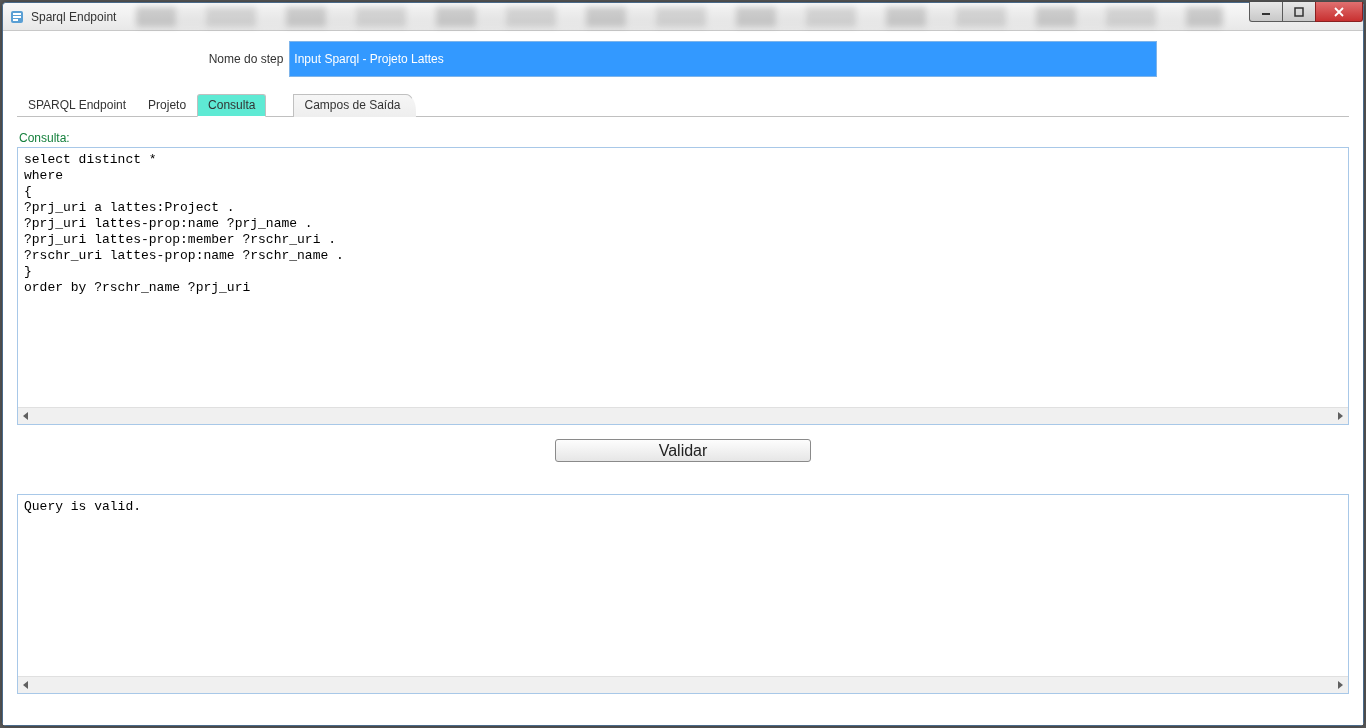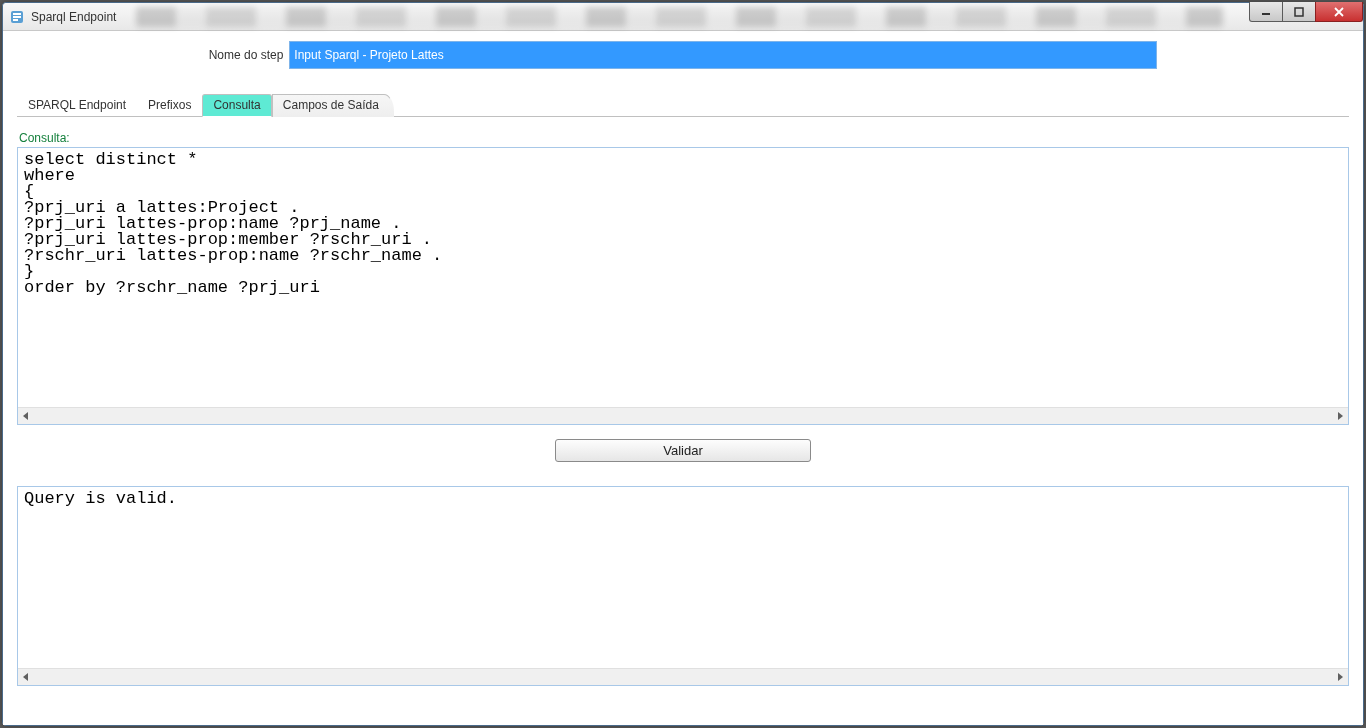--- a/index.html
+++ b/index.html
@@ -75,31 +75,31 @@
     flex: 1;
     padding: 10px 14px;
     display: flex;
     flex-direction: column;
     background: #fff;
   }
   .step-row {
     display: flex;
     align-items: center;
     justify-content: center;
-    margin-bottom: 24px;
+    margin-bottom: 16px;
   }
   .step-label {
     color: #333;
     margin-right: 6px;
   }
   .step-input {
     flex: 0 0 868px;
-    height: 28px;
+    height: 20px;
     border: 1px solid #7eb4ea;
-    padding: 9px 4px;
+    padding: 17px 4px;
     font-family: inherit;
     font-size: 12px;
     color: #fff;
     background: #3399ff;
   }
   .step-input::selection { background: #3399ff; color: #fff; }
   .tabs {
     display: flex;
     border-bottom: 1px solid #c0c0c0;
     margin-bottom: 4px;
@@ -119,39 +119,40 @@
     border-bottom: 1px solid #fff;
     background: #5eead4;
     border-radius: 3px 3px 0 0;
   }
   .tab.after-active {
     border-left: 1px solid #c0c0c0;
     border-radius: 0 10px 0 0 / 0 18px 0 0;
     border-top: 1px solid #c0c0c0;
     padding-right: 14px;
     background: linear-gradient(to bottom, #f6f6f6, #eee);
+    margin-left: 27px;
   }
   .section-label {
     color: #15803d;
     margin: 10px 0 2px 2px;
   }
   .textarea-wrap {
     border: 1px solid #a8c8e8;
     position: relative;
     display: flex;
     flex-direction: column;
   }
   .textarea-wrap.query { height: 278px; }
-  .textarea-wrap.result { height: 200px; margin-top: 10px; }
+  .textarea-wrap.result { height: 200px; margin-top: 18px; }
   textarea.codearea {
     flex: 1;
     border: none;
     resize: none;
     font-family: "Courier New", monospace;
-    font-size: 17px;
+    font-size: 13px;
     padding: 4px 6px;
     outline: none;
     overflow-y: scroll;
     white-space: pre;
     line-height: 16px;
     color: #000;
   }
   .hscroll {
     height: 17px;
     background: #f0f0f0;
@@ -174,21 +175,21 @@
     padding: 14px 0;
     gap: 8px;
   }
   .btn {
     min-width: 68px;
     height: 23px;
     border: 1px solid #8a8a8a;
     border-radius: 3px;
     background: linear-gradient(to bottom, #fdfdfd, #e6e6e6);
     font-family: inherit;
-    font-size: 13px;
+    font-size: 16px;
     color: #222;
     cursor: default;
     padding: 0 14px;
   }
   .btn.wide { width: 256px; }
 </style>
 </head>
 <body>
 
 <div class="window">
@@ -224,21 +225,21 @@
 
   <div class="content">
 
     <div class="step-row">
       <span class="step-label">Nome do step</span>
       <input class="step-input" type="text" value="Input Sparql - Projeto Lattes" style="">
     </div>
 
     <div class="tabs">
       <div class="tab">SPARQL Endpoint</div>
-      <div class="tab">Prefixos</div>
+      <div class="tab">Projeto</div>
       <div class="tab active">Consulta</div>
       <div class="tab after-active">Campos de Saída</div>
     </div>
 
     <div class="section-label">Consulta:</div>
 
     <div class="textarea-wrap query">
       <textarea class="codearea" spellcheck="false" style="">select distinct *
 where
 {

